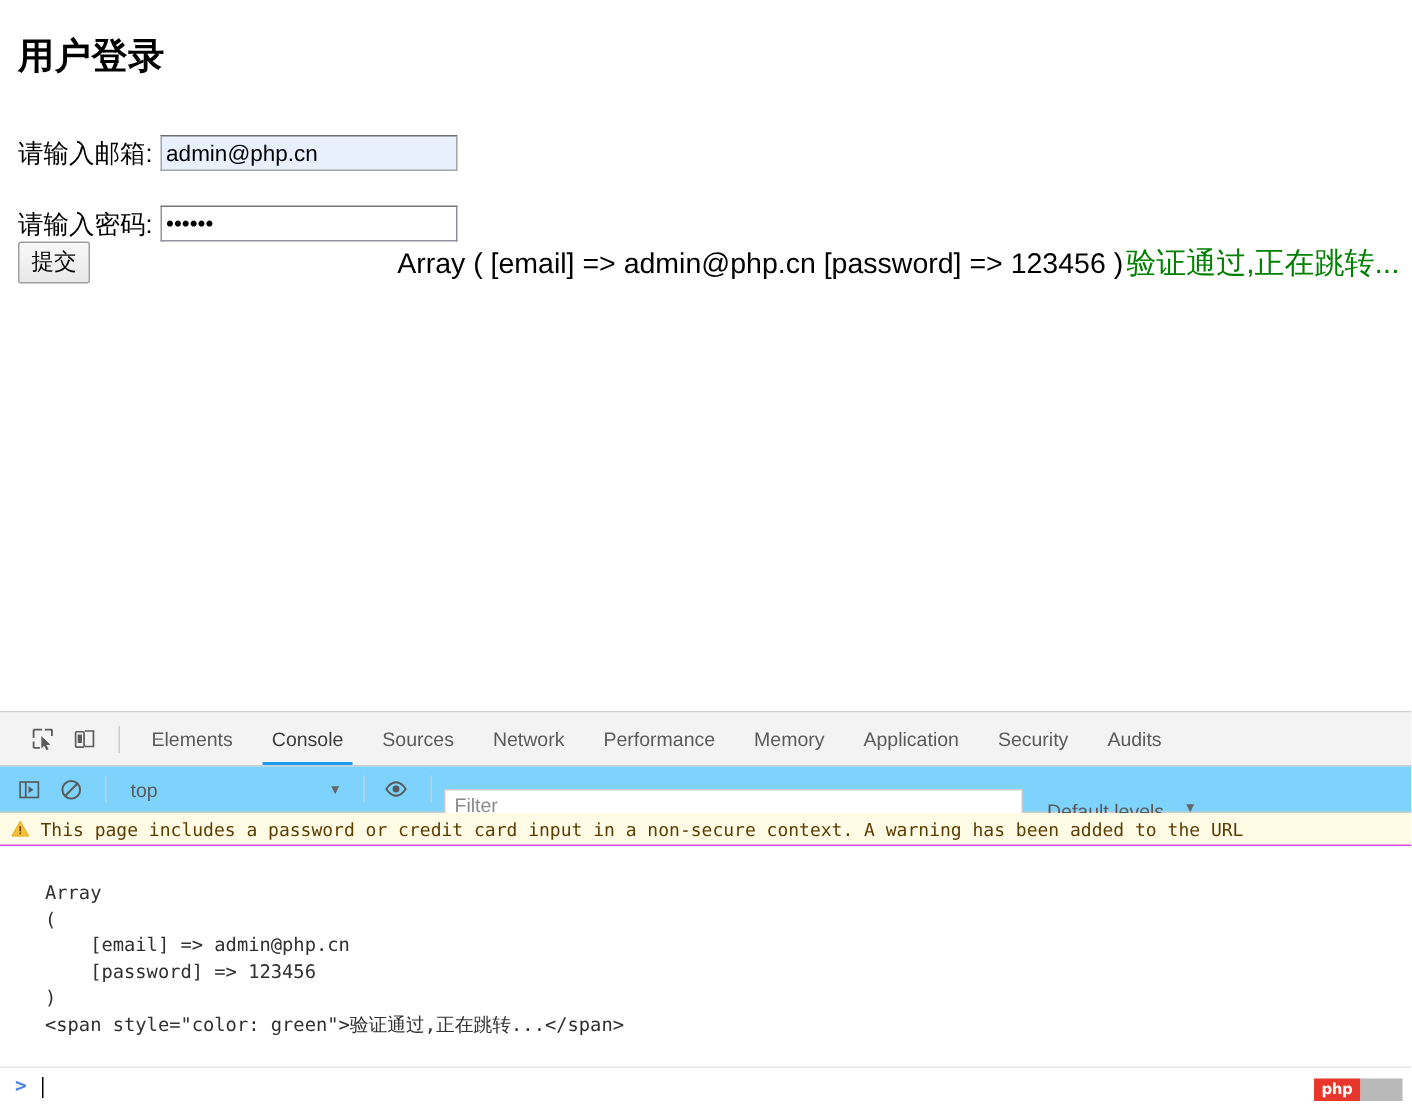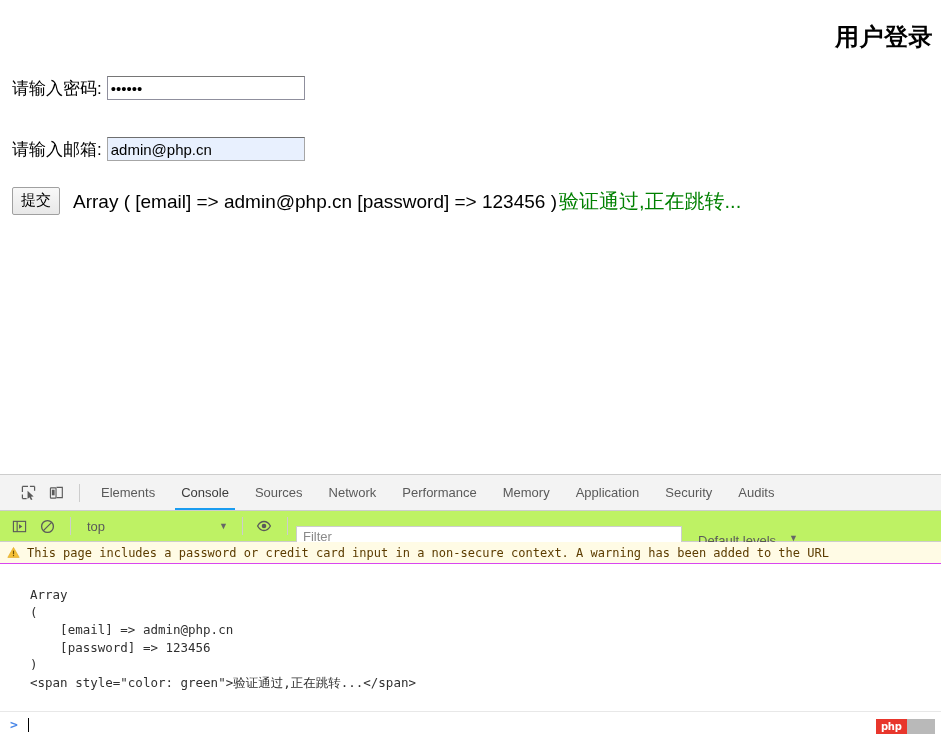--- a/index.html
+++ b/index.html
@@ -26,21 +26,20 @@
     box-sizing: border-box;
     padding: 0 8px;
   }
 
   .page-title {
     font-size: 24px;
     font-weight: bold;
     color: #000000;
     margin: 21px 0 0 4px;
     letter-spacing: 0.5px;
-    text-align: right;
   }
 
   .form-row {
     display: flex;
     align-items: center;
     margin-top: 23px;
     margin-left: 4px;
   }
   .form-row.first { margin-top: 37px; }
 
@@ -66,22 +65,22 @@
   }
   .text-input.autofilled {
     background: #e8f0fe;
     border-color: #a6a6a6;
     border-top-color: #6e6e6e;
   }
 
   .submit-row {
     display: flex;
     align-items: center;
-    margin-top: 26px;
     margin-left: 4px;
+    justify-content: space-between;
   }
 
   .submit-btn {
     font-family: "Liberation Sans", sans-serif;
     font-size: 15px;
     color: #000000;
     background: linear-gradient(#f8f8f8, #e8e8e8);
     border: 1px solid #a0a0a0;
     border-radius: 2px;
     padding: 3px 8px 4px 8px;
@@ -159,21 +158,21 @@
     right: 7px;
     bottom: 0;
     height: 2px;
     background: #1a9cf0;
   }
 
   .dt-filterbar {
     height: 31px;
     display: flex;
     align-items: center;
-    background: #bef264;
+    background: #7dd3fc;
     border-bottom: 1px solid #cdcdcd;
     box-sizing: border-box;
     padding-left: 6px;
   }
 
   .ctx-select {
     width: 155px;
     height: 21px;
     display: flex;
     align-items: center;
@@ -304,28 +303,28 @@
     width: 28px;
   }
 </style>
 </head>
 <body>
 
 <div class="page-area">
 
   <h1 class="page-title">用户登录</h1>
 
+  <div class="form-row first">
+    <span class="field-label">请输入邮箱:</span>
+    <input class="text-input autofilled" type="text" value="admin@php.cn" style="">
+  </div>
+
   <div class="form-row">
     <span class="field-label">请输入密码:</span>
     <input class="text-input" type="text" value="••••••" style="">
-  </div>
-
-  <div class="form-row first">
-    <span class="field-label">请输入邮箱:</span>
-    <input class="text-input autofilled" type="text" value="admin@php.cn" style="">
   </div>
 
   <div class="submit-row">
     <button class="submit-btn">提交</button>
     <span class="dump-text"><span>Array ( [email] =&gt; admin@php.cn [password] =&gt; 123456 )</span><span class="ok-msg">验证通过,正在跳转...</span></span>
   </div>
 
 </div>
 
 <div class="devtools">

